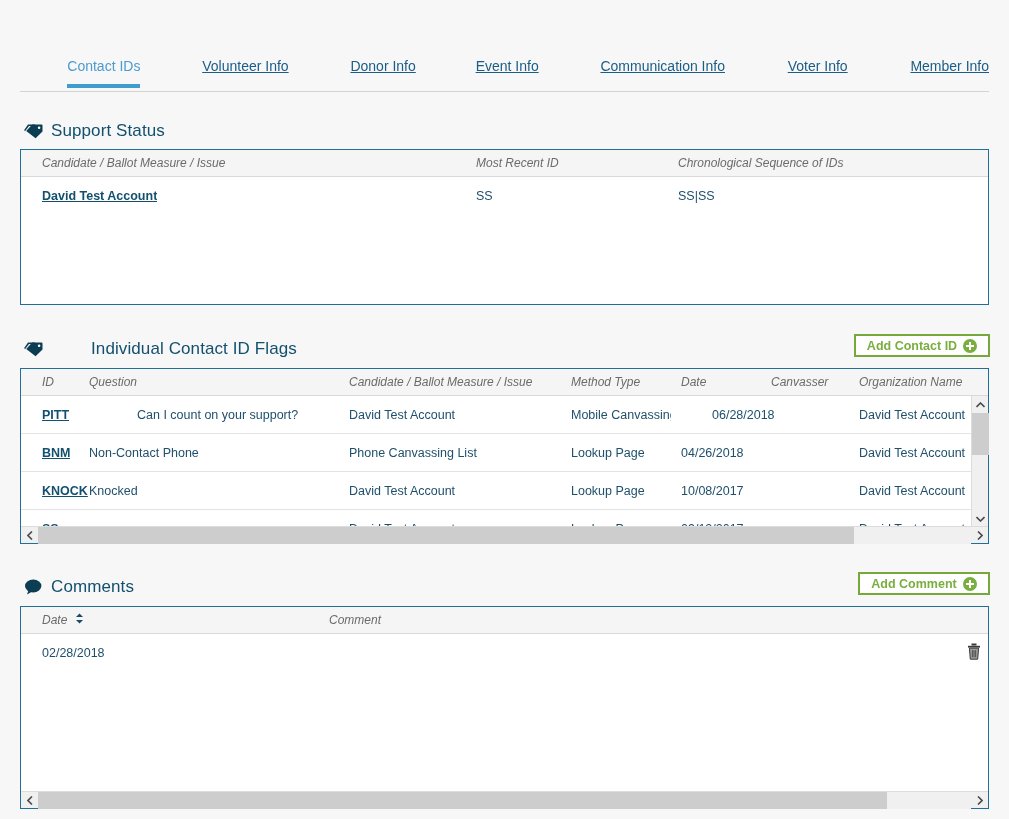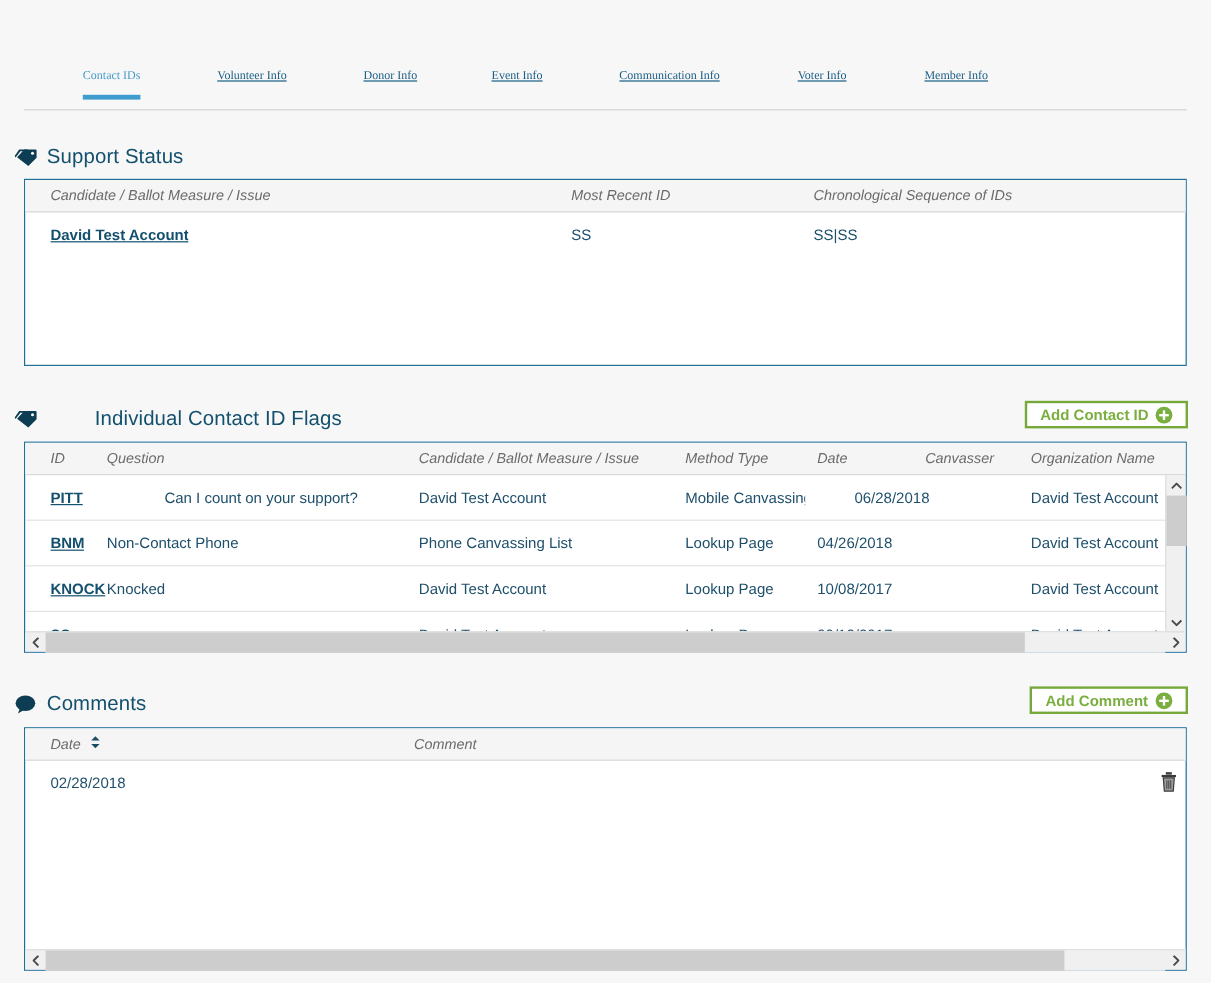--- a/index.html
+++ b/index.html
@@ -13,38 +13,37 @@
   .page { position: relative; width: 1009px; height: 819px; overflow: hidden; background: #f7f7f7; }
 
   
   .tabbar {
     position: absolute; left: 20px; top: 48px; width: 969px; height: 44px;
     border-bottom: 1px solid #d3d3d3;
   }
   .tabs { display: flex; align-items: flex-start; height: 100%; }
   .tab {
     position: relative;
-    font-size: 10px;
+    font-size: 14px;
     padding: 10px 0 0 0;
     color: #1a5d86;
     text-decoration: underline;
     cursor: pointer;
     white-space: nowrap;
-    font-family: Liberation Serif, serif;
   }
   .tab.active { color: #4a9ccd; text-decoration: none; }
   .tab.active::after {
     content: ""; position: absolute; left: 0; right: 0; bottom: -14px;
     height: 4px; background: #3e9ccf;
   }
   .tab-spacer { flex: 1 1 auto; }
 
   
   .sect-head {
-    position: absolute; left: 12px; display: flex; align-items: center; height: 26px;
+    position: absolute; left: 24px; display: flex; align-items: center; height: 26px;
   }
   .sect-title {
     font-size: 17px; color: #13506e; font-weight: 400; letter-spacing: .1px;
   }
   .ico { display: inline-block; margin-right: 8px; line-height: 0; }
 
   
   .panel {
     position: absolute;
     background: #ffffff;
@@ -312,21 +311,21 @@
     <div class="thead">
       <div class="th" style="left:21px;">
         <span>Date</span>
         <span class="sortarrows">
           <svg width="9" height="11" viewBox="0 0 9 11">
             <path d="M4.5 0.5 L8 4 L1 4 Z" fill="#1b4a66"></path>
             <path d="M4.5 10.5 L1 7 L8 7 Z" fill="#1b4a66"></path>
           </svg>
         </span>
       </div>
-      <div class="th" style="left:324px;">Comment</div>
+      <div class="th" style="left:308px;">Comment</div>
     </div>
 
     <div class="row" style="height:38px; border-bottom:none;">
       <div class="cell" style="left:21px; width:260px;">02/28/2018</div>
       <div class="cell" style="left:940px; width:26px; justify-content:center;">
         <span class="trash">
           <svg width="14" height="17" viewBox="0 0 14 17">
             <rect x="4.5" y="0.5" width="5" height="2" fill="#3a3a3a"></rect>
             <rect x="1" y="2.8" width="12" height="1.8" fill="#3a3a3a"></rect>
             <path d="M2.4 5.2 L11.6 5.2 L10.7 16.2 L3.3 16.2 Z" fill="#9c9c9c" stroke="#3a3a3a" stroke-width="1"></path>

